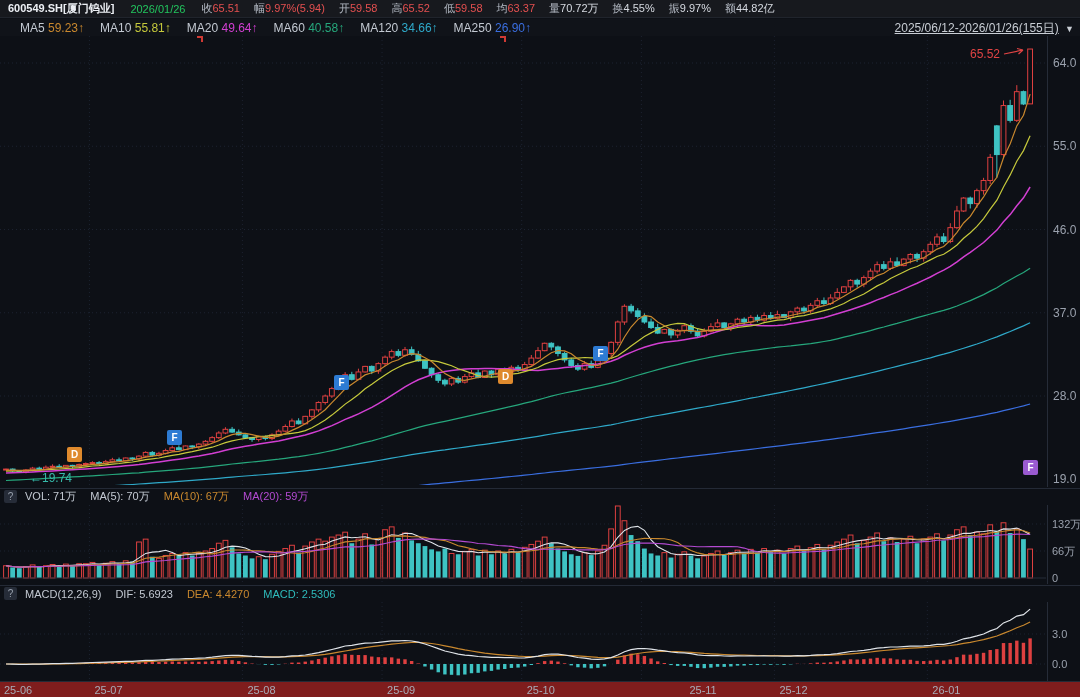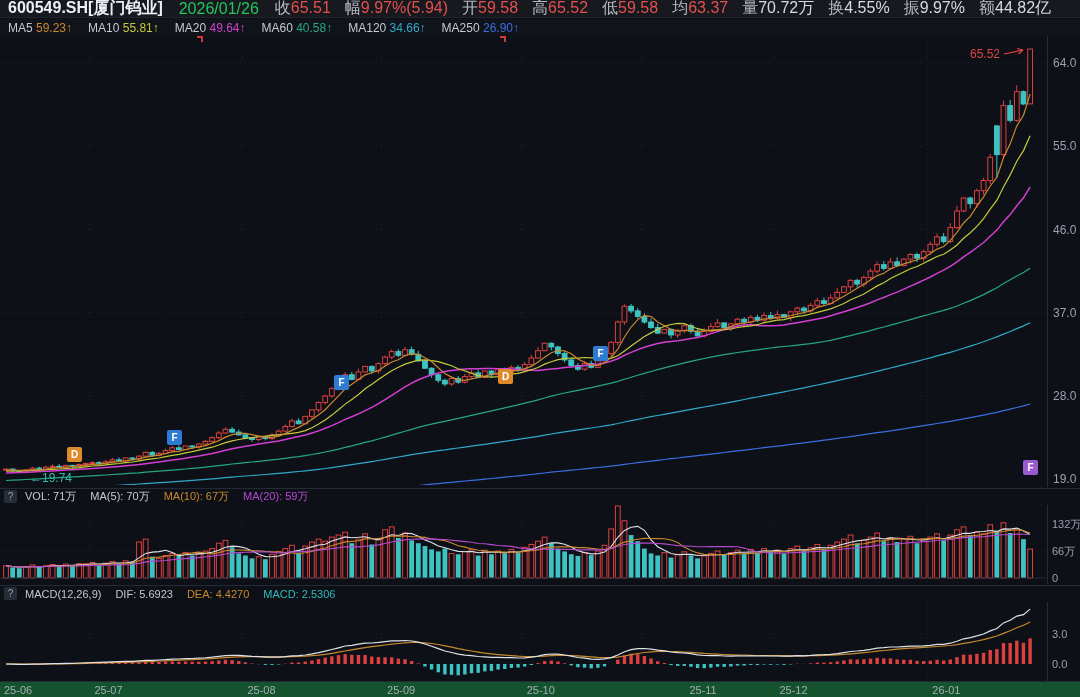--- a/index.html
+++ b/index.html
@@ -1,59 +1,63 @@
 <!DOCTYPE html>
 <html><head>
 <meta charset="utf-8">
 <style>
   html,body{margin:0;padding:0;background:#07090c;}
   #app{position:relative;width:1080px;height:697px;background:#0d1016;overflow:hidden;
        font-family:"Liberation Sans","DejaVu Sans",sans-serif;-webkit-font-smoothing:antialiased;}
   .hrow1{position:absolute;left:0;top:0;width:1080px;height:18px;background:#17191e;
          border-bottom:1px solid #20242c;display:flex;align-items:center;padding-left:8px;box-sizing:border-box;
-         font-size:16px;white-space:nowrap;}
+         font-size:11px;white-space:nowrap;}
   .hrow1 .title{color:#eceff4;font-weight:bold;margin-right:16px;}
   .hrow1 .qdate{color:#22c55e;margin-right:16px;}
   .hrow1 .fld{margin-right:14px;}
   .lab{color:#b4bac4;}
   .r{color:#e45050;} .w{color:#d6dae1;}
   .hrow2{position:absolute;left:0;top:19px;width:1080px;height:17px;background:#101319;
-         display:flex;align-items:center;padding-left:8px;box-sizing:border-box;font-size:12px;white-space:nowrap;}
+         display:flex;align-items:center;padding-left:20px;box-sizing:border-box;font-size:12px;white-space:nowrap;}
   .hrow2 .ma{margin-right:16px;color:#c3c9d2;}
   .range-sel{position:absolute;right:6px;top:1px;color:#c8cdd4;font-size:12px;cursor:pointer;}
   .range-sel .rng{text-decoration:underline;}
   .range-sel .caret{font-size:9px;margin-left:3px;}
   svg{position:absolute;left:0;display:block;}
   #priceSvg{top:36px;}
   #volSvg{top:505px;}
   #macdSvg{top:602px;}
   .subhead{position:absolute;left:0;width:1080px;height:16px;border-top:1px solid #242a36;
            display:flex;align-items:center;padding-left:4px;box-sizing:border-box;font-size:11px;white-space:nowrap;background:#0d1016;}
   .subhead span{margin-right:14px;}
   #volHead{top:488px;} #macdHead{top:585px;}
   .qbox{width:13px;height:13px;border-radius:2px;background:#262c38;color:#98a0ac;font-size:10px;
         line-height:13px;text-align:center;display:inline-block;margin-right:8px!important;cursor:pointer;}
   .o{color:#c9882e;text-align:center;} .p{color:#b44ad2;} .t{color:#2fbcbc;} .g{color:#c3c9d2;}
-  #xaxis{position:absolute;left:0;top:681px;width:1080px;height:16px;border-top:1px solid #242a36;background:#14532d;}
+  #xaxis{position:absolute;left:0;top:681px;width:1080px;height:16px;border-top:1px solid #242a36;background:#7f1d1d;}
   #xaxis span{position:absolute;top:2px;font-size:11px;color:#a7adb8;}
   .badge{position:absolute;width:15px;height:15px;border-radius:2px;color:#fff;font-size:10px;font-weight:bold;
          text-align:center;line-height:15px;cursor:pointer;}
   .mark{position:absolute;width:6px;height:6px;border-top:2px solid #d03a34;border-right:2px solid #d03a34;box-sizing:border-box;}
 </style>
 </head>
 <body>
 
 <div id="app">
   <div class="hrow1">
     <span class="title">600549.SH[厦门钨业]</span>
     <span class="qdate">2026/01/26</span>
     <span id="qfields"><span class="fld"><span class="lab">收</span><span class="r">65.51</span></span><span class="fld"><span class="lab">幅</span><span class="r">9.97%(5.94)</span></span><span class="fld"><span class="lab">开</span><span class="r">59.58</span></span><span class="fld"><span class="lab">高</span><span class="r">65.52</span></span><span class="fld"><span class="lab">低</span><span class="r">59.58</span></span><span class="fld"><span class="lab">均</span><span class="r">63.37</span></span><span class="fld"><span class="lab">量</span><span class="w">70.72万</span></span><span class="fld"><span class="lab">换</span><span class="w">4.55%</span></span><span class="fld"><span class="lab">振</span><span class="w">9.97%</span></span><span class="fld"><span class="lab">额</span><span class="w">44.82亿</span></span></span>
   </div>
   <div class="hrow2">
     <span id="maItems"><span class="ma"><span>MA5 </span><span style="color: rgb(201, 136, 46);">59.23↑</span></span><span class="ma"><span>MA10 </span><span style="color: rgb(198, 201, 60);">55.81↑</span></span><span class="ma"><span>MA20 </span><span style="color: rgb(210, 63, 210);">49.64↑</span></span><span class="ma"><span>MA60 </span><span style="color: rgb(38, 167, 124);">40.58↑</span></span><span class="ma"><span>MA120 </span><span style="color: rgb(47, 169, 201);">34.66↑</span></span><span class="ma"><span>MA250 </span><span style="color: rgb(58, 110, 224);">26.90↑</span></span></span>
+    <span class="range-sel">
+      <span class="rng">2025/06/12-2026/01/26(155日)</span>
+      <span class="caret">▼</span>
+    </span>
   </div>
 
   <svg id="priceSvg" width="1080" height="451">
       <defs>
         <clipPath id="pclip">
           <rect x="0" y="2" width="1046" height="447"></rect>
         </clipPath>
       </defs>
       <line x1="0" y1="27" x2="1046" y2="27" stroke="#1c2230" stroke-width="1" stroke-dasharray="1,3"></line>
       <line x1="0" y1="110.25" x2="1046" y2="110.25" stroke="#1c2230" stroke-width="1" stroke-dasharray="1,3"></line>

